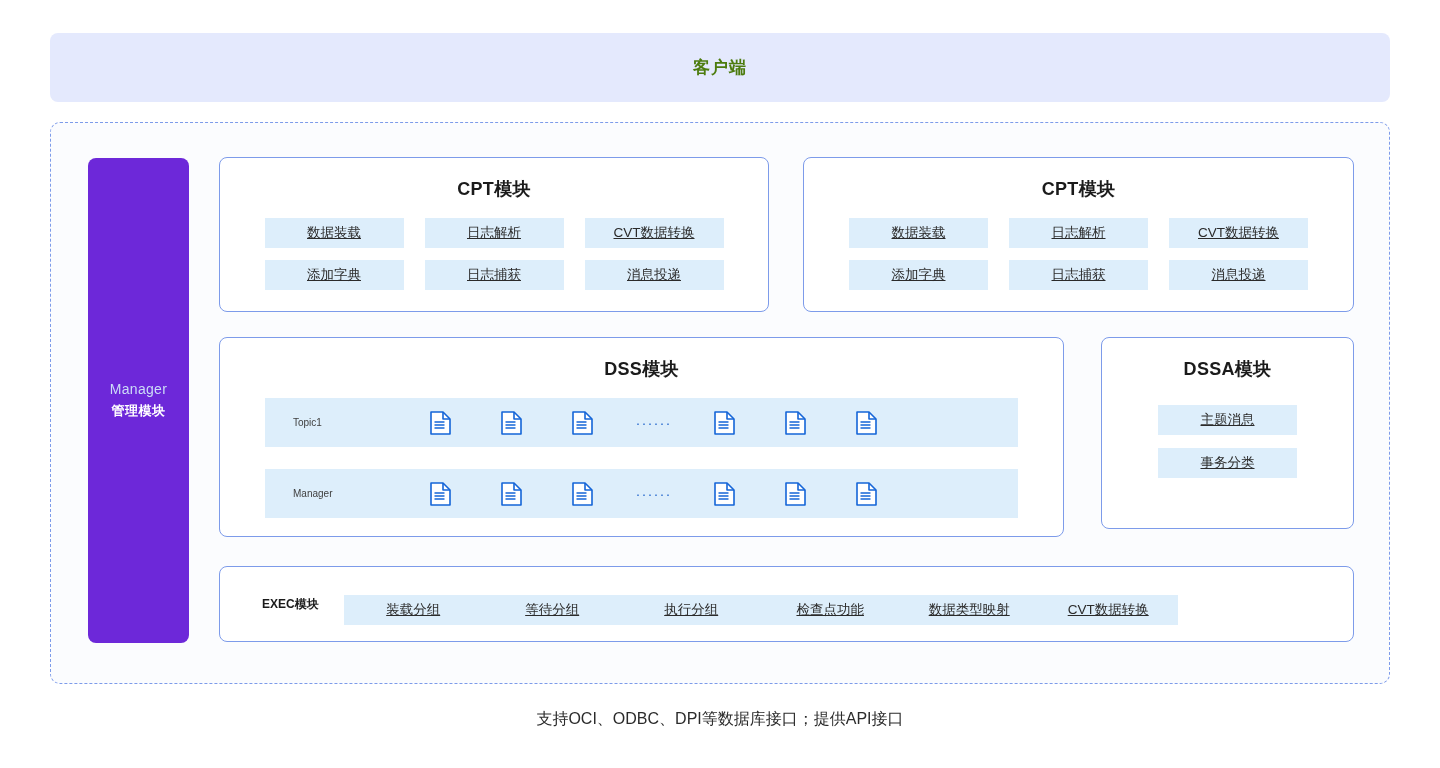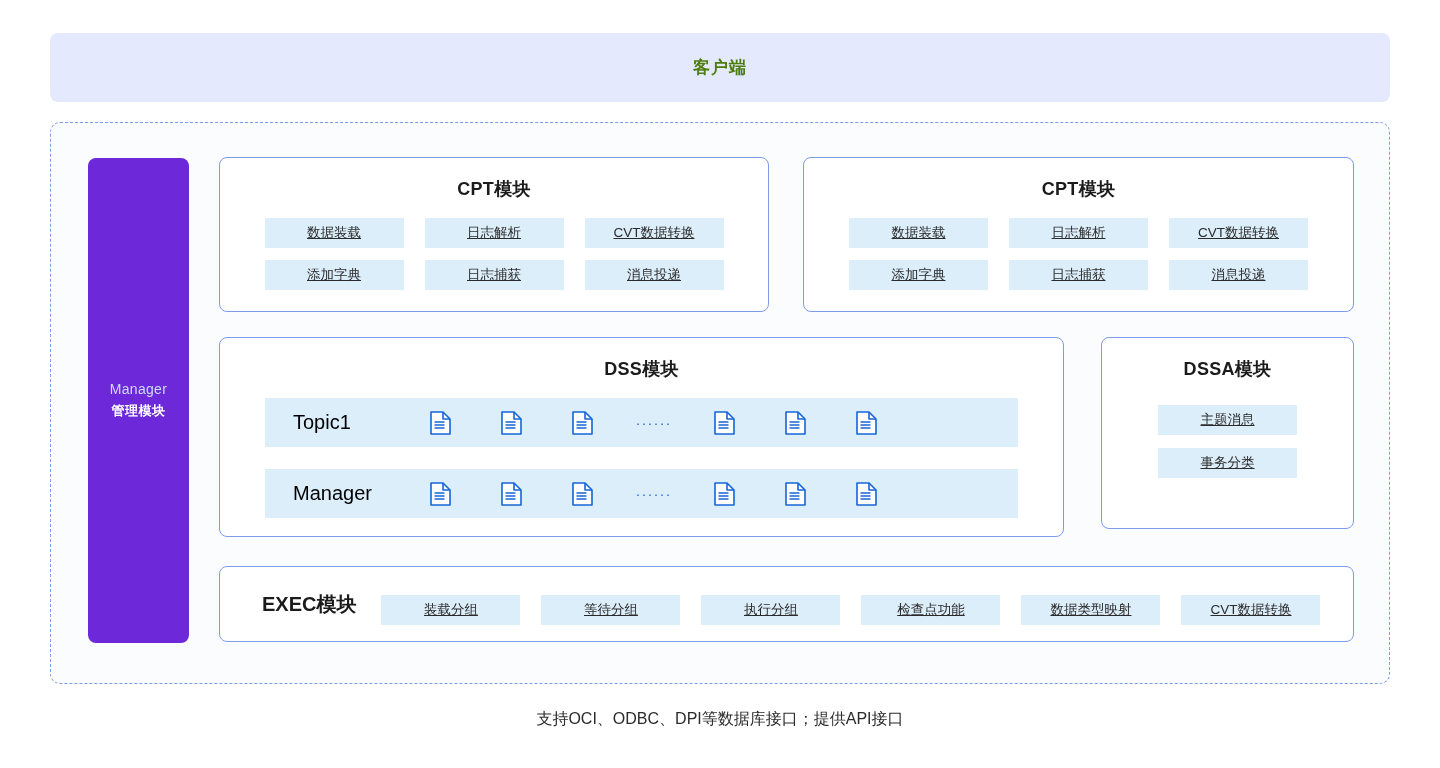--- a/index.html
+++ b/index.html
@@ -137,22 +137,22 @@
     height: 49px;
     background: #ddeefb;
     display: flex;
     align-items: center;
   }
   #topic-row-1 { margin-top: 17px; }
   #topic-row-2 { margin-top: 22px; }
   .topic-label {
     width: 140px;
     padding-left: 28px;
-    font-size: 20px;
-    color: #000000;
+    font-size: 10px;
+    color: #404040;
   }
   .doc-list { display: flex; align-items: center; gap: 0; }
   .doc-slot {
     width: 71px;
     display: flex;
     align-items: center;
     justify-content: center;
   }
   .doc-icon { display: block; }
   .ellipsis {
@@ -184,31 +184,30 @@
   
   #exec-card {
     left: 168px;
     top: 443px;
     width: 1135px;
     height: 76px;
     display: flex;
     align-items: center;
   }
   .exec-title {
-    font-size: 20px;
+    font-size: 12px;
     font-weight: bold;
     color: #1b1b1b;
     margin-left: 42px;
     margin-right: 25px;
     white-space: nowrap;
   }
   .exec-chips {
     display: flex;
     align-items: center;
-    gap: 21px;
     margin-top: 12px;
   }
   .exec-chips .chip { width: 139px; }
 
   
   .footer-note {
     position: absolute;
     left: 0;
     top: 709px;
     width: 1440px;

